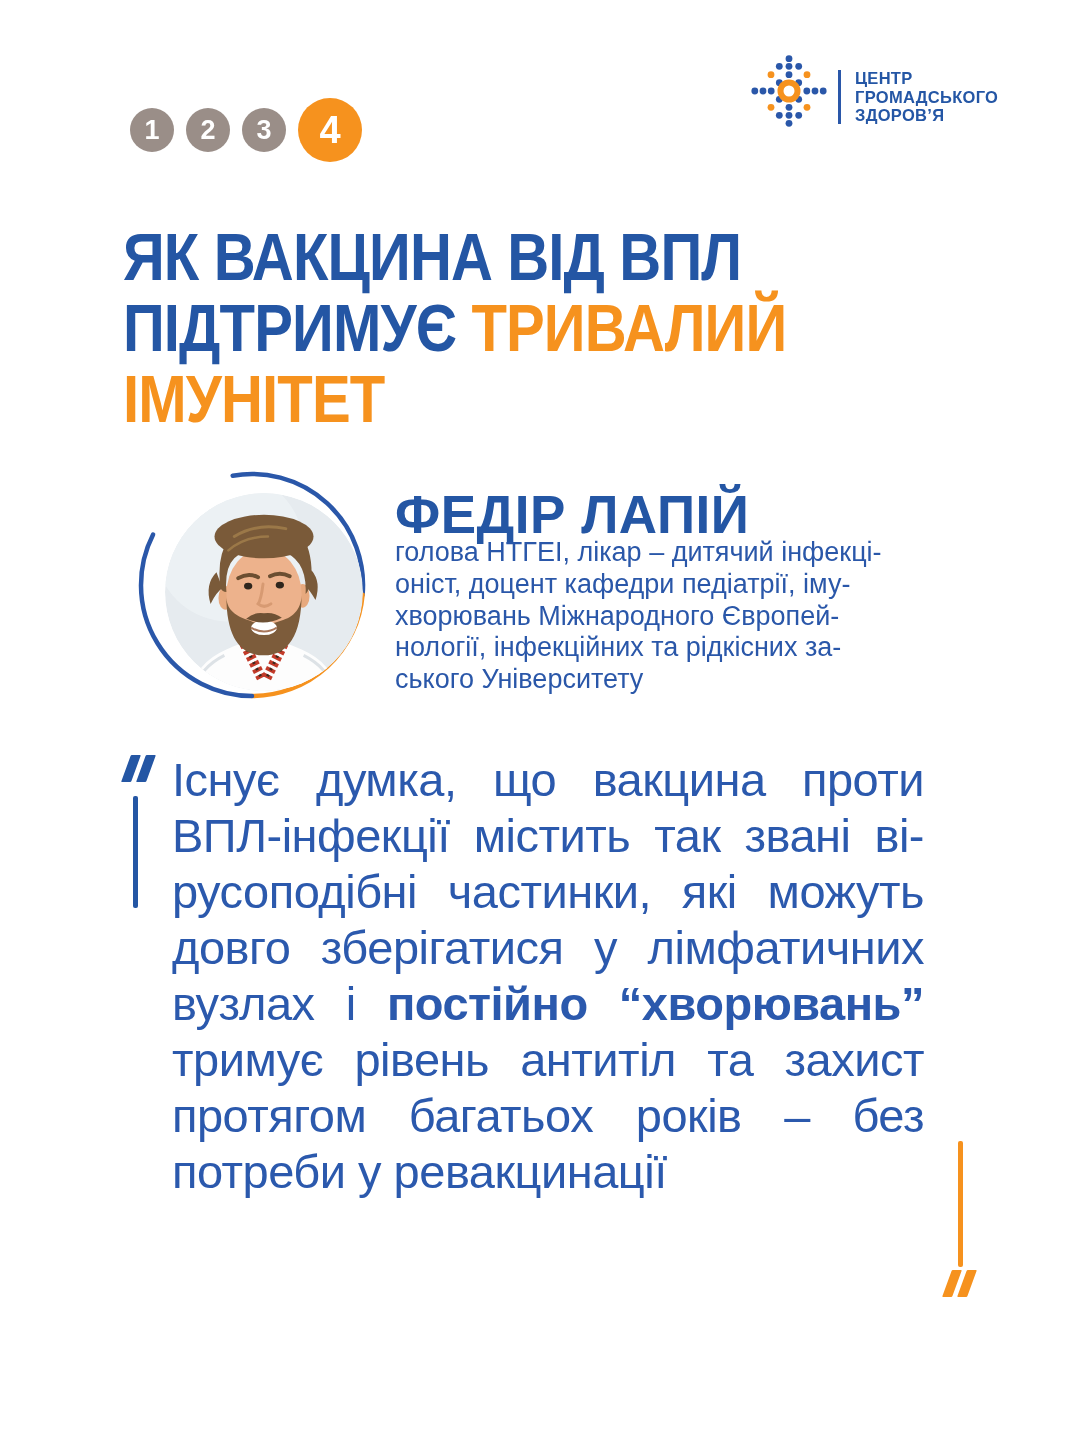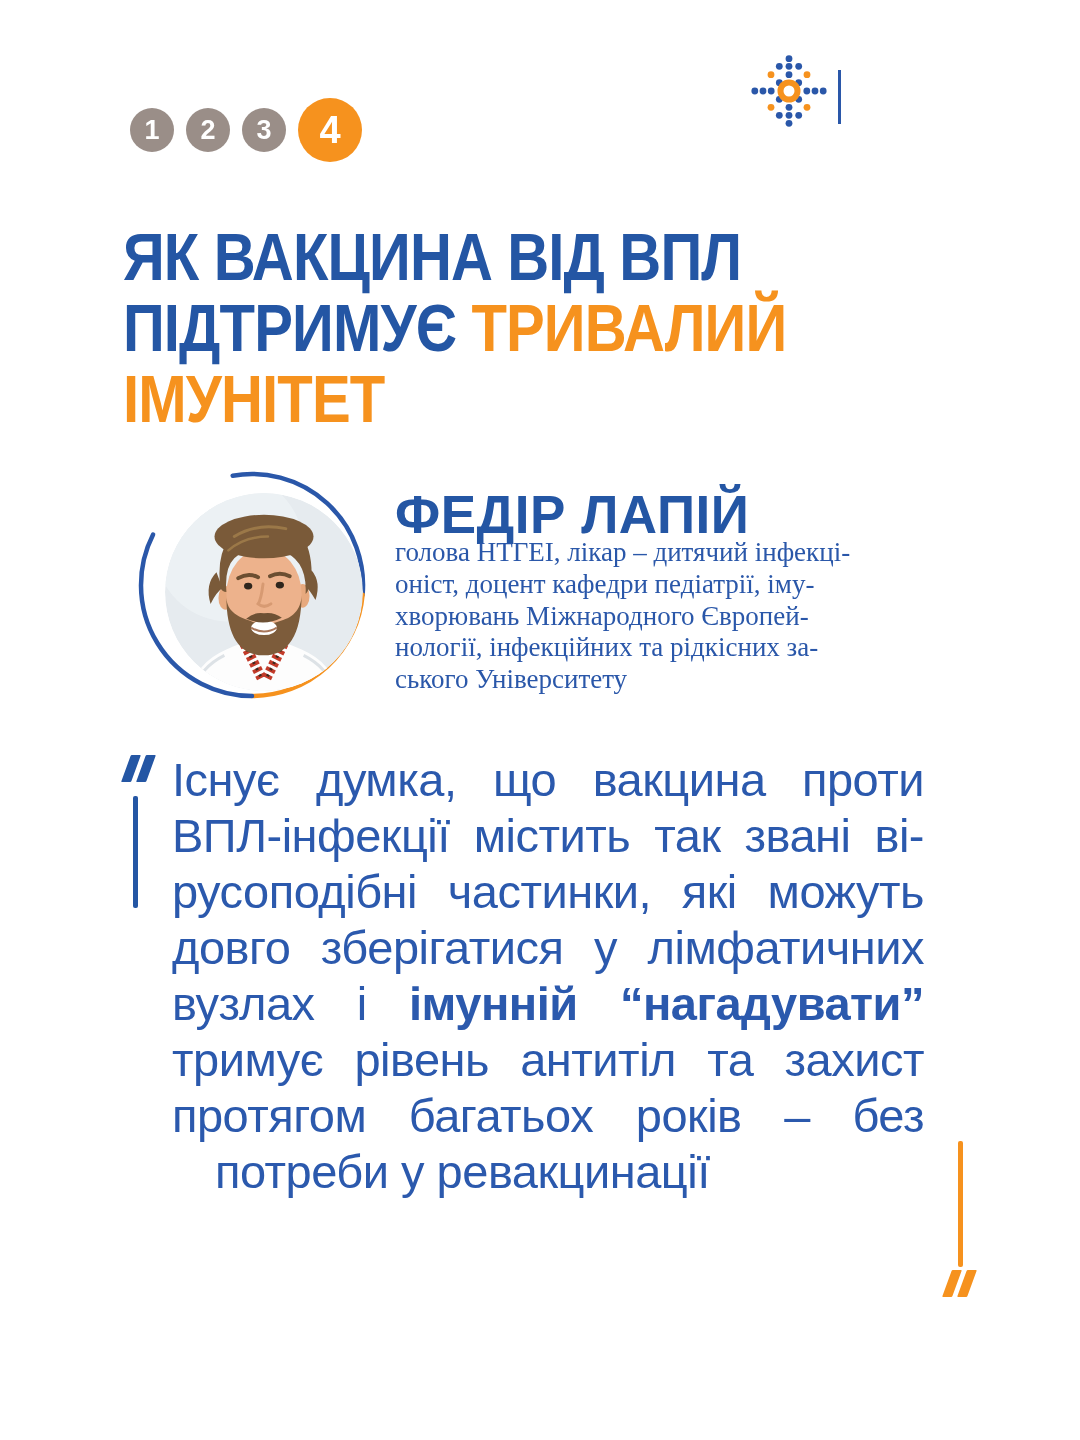--- a/index.html
+++ b/index.html
@@ -19,26 +19,26 @@
   .logo-text{color:#2456a5;font-weight:700;font-size:16.5px;line-height:18.5px;letter-spacing:.3px;}
   
   .title{position:absolute;left:123px;top:222px;}
   .title-line{font-weight:700;font-size:66px;line-height:71px;letter-spacing:-1px;
               transform:scaleX(.88);transform-origin:0 50%;white-space:nowrap;}
   .c-blue{color:#2456a4;} .c-orange{color:#f6921e;}
   
   .arc{position:absolute;left:132px;top:465px;width:240px;height:240px;}
   .photo{position:absolute;left:165px;top:493px;width:198px;height:198px;border-radius:50%;overflow:hidden;}
   .expert-name{position:absolute;left:395px;top:484px;color:#2456a4;font-weight:700;font-size:53px;letter-spacing:.5px;}
-  .bio{position:absolute;left:395px;top:537px;color:#2a57a9;font-size:27px;line-height:31.8px;font-family:Liberation Serif, serif;}
+  .bio{position:absolute;left:395px;top:537px;color:#2a57a9;font-size:27px;line-height:31.8px;}
   
   .quote-text{position:absolute;left:172px;top:752px;width:752px;color:#2b59ad;
               font-size:47px;letter-spacing:-0.5px;}
   .q-line{line-height:56px;text-align:justify;text-align-last:justify;white-space:normal;}
-  .q-line.q-last{text-align-last:left;margin-left:43px;}
+  .q-line.q-last{text-align-last:left;}
   .q-bold{font-weight:700;}
   .qmark{position:absolute;display:flex;gap:5px;}
   .qmark i{display:block;width:10px;height:27px;transform:skewX(-20deg);border-radius:1px;}
   .qmark.open{left:126px;top:755px;} .qmark.open i{background:#2456a4;}
   .qmark.close{left:947px;top:1270px;} .qmark.close i{background:#f6921e;}
   .vline{position:absolute;width:5px;border-radius:2px;}
   .vline.blue{left:133px;top:796px;height:112px;background:#2456a4;}
   .vline.orange{left:958px;top:1141px;height:126px;background:#f6921e;}
 </style>
 </head>
@@ -79,20 +79,25 @@
       </g>
       <g fill="#f6921e">
         <circle cx="21" cy="22.7" r="3.4"></circle>
           <circle cx="57" cy="22.7" r="3.4"></circle>
         <circle cx="21" cy="55.3" r="3.4"></circle>
           <circle cx="57" cy="55.3" r="3.4"></circle>
       </g>
       <circle cx="39" cy="39" r="8.5" fill="none" stroke="#f6921e" stroke-width="6"></circle>
     </svg>
     <div class="logo-sep"></div>
+    <div class="logo-text">
+        <div>ЦЕНТР</div>
+        <div>ГРОМАДСЬКОГО</div>
+        <div>ЗДОРОВ’Я</div>
+      </div>
   </div>
 
   <div class="title">
       <div class="title-line"><span class="c-blue">ЯК ВАКЦИНА ВІД ВПЛ</span></div>
       <div class="title-line"><span class="c-blue">ПІДТРИМУЄ </span><span class="c-orange">ТРИВАЛИЙ</span></div>
       <div class="title-line"><span class="c-orange">ІМУНІТЕТ</span></div>
     </div>
 
   <svg class="arc" viewBox="0 0 240 240">
     <path d="M 100.7 10.7 A 111 111 0 0 1 230.6 129.7" fill="none" stroke="#2a57a9" stroke-width="4.5" stroke-linecap="round"></path>
@@ -158,19 +163,19 @@
   <div class="qmark close">
       <i></i>
       <i></i>
     </div>
 
   <div class="quote-text">
       <div class="q-line"><span>Існує думка, що вакцина проти</span></div>
       <div class="q-line"><span>ВПЛ-інфекції містить так звані ві-</span></div>
       <div class="q-line"><span>русоподібні частинки, які можуть</span></div>
       <div class="q-line"><span>довго зберігатися у лімфатичних</span></div>
-      <div class="q-line"><span>вузлах і </span><span class="q-bold">імунній “нагадувати”</span></div>
+      <div class="q-line"><span>вузлах і </span><span class="q-bold">постійно “хворювань”</span></div>
       <div class="q-line"><span>тримує рівень антитіл та захист</span></div>
       <div class="q-line"><span>протягом багатьох років – без</span></div>
       <div class="q-line q-last"><span>потреби у ревакцинації</span></div>
     </div>
 
 </div>
 
 </body></html>

